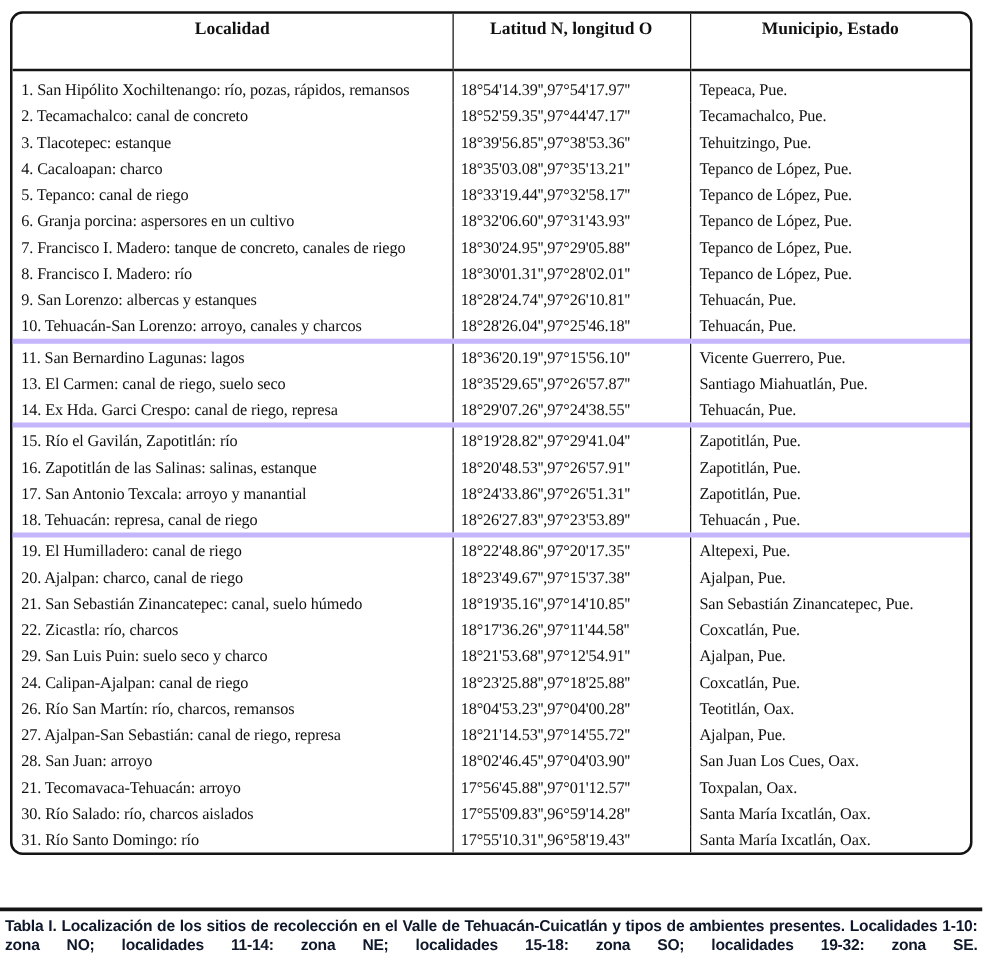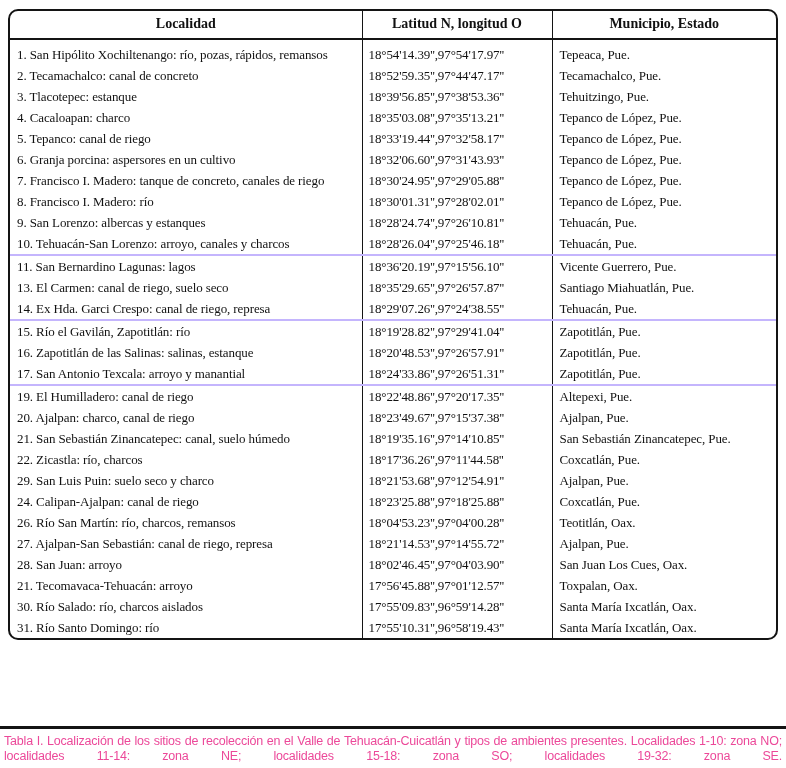--- a/index.html
+++ b/index.html
@@ -32,61 +32,61 @@
     table-layout: fixed;
     width: 100%;
   }
   col.c1 { width: 352px; }
   col.c2 { width: 190px; }
   col.c3 { width: 224px; }
   thead th {
     font-weight: bold;
     font-size: 14px;
     text-align: center;
-    padding: 5px 4px 6px 4px;
+    padding: 5px 4px 23px 4px;
     border-bottom: 2px solid #141414;
     white-space: nowrap;
   }
   th + th, td + td {
     border-left: 1.5px solid #141414;
   }
   tbody td {
     font-size: 13px;
     height: 21px;
     line-height: 21px;
     padding: 0 4px 0 7px;
     white-space: nowrap;
     letter-spacing: -0.1px;
     overflow: hidden;
   }
   tbody tr:first-child td { padding-top: 4px; }
-  tr.group-start td { border-top: 2px solid #c4b5fd; }
+  tr.group-start td { border-top: 4px solid #c4b5fd; }
   td.coords { padding-left: 6px; }
   .caption-rule {
     position: absolute;
     left: 0;
     top: 726px;
     width: 786px;
     height: 3px;
     background: #141414;
   }
   .caption {
     position: absolute;
     left: 4px;
     top: 734px;
     width: 778px;
     margin: 0;
     font-family: "Liberation Sans", sans-serif;
-    font-weight: normal;
+    font-weight: bold;
     font-size: 12.5px;
     line-height: 15px;
     letter-spacing: -0.2px;
     text-align: justify;
     text-align-last: justify;
-    color: #ec4899;
+    color: #0f172a;
   }
 </style>
 </head>
 <body>
 
 <div class="page">
 
   <div class="table-wrap">
     <table>
       <colgroup>
@@ -175,20 +175,25 @@
           <tr>
             <td>16. Zapotitlán de las Salinas: salinas, estanque</td>
             <td class="coords">18°20'48.53'',97°26'57.91''</td>
             <td>Zapotitlán, Pue.</td>
           </tr>
           <tr>
             <td>17. San Antonio Texcala: arroyo y manantial</td>
             <td class="coords">18°24'33.86'',97°26'51.31''</td>
             <td>Zapotitlán, Pue.</td>
           </tr>
+          <tr>
+            <td>18. Tehuacán: represa, canal de riego</td>
+            <td class="coords">18°26'27.83'',97°23'53.89''</td>
+            <td>Tehuacán , Pue.</td>
+          </tr>
           <tr class="group-start">
             <td>19. El Humilladero: canal de riego</td>
             <td class="coords">18°22'48.86'',97°20'17.35''</td>
             <td>Altepexi, Pue.</td>
           </tr>
           <tr>
             <td>20. Ajalpan: charco, canal de riego</td>
             <td class="coords">18°23'49.67'',97°15'37.38''</td>
             <td>Ajalpan, Pue.</td>
           </tr>

